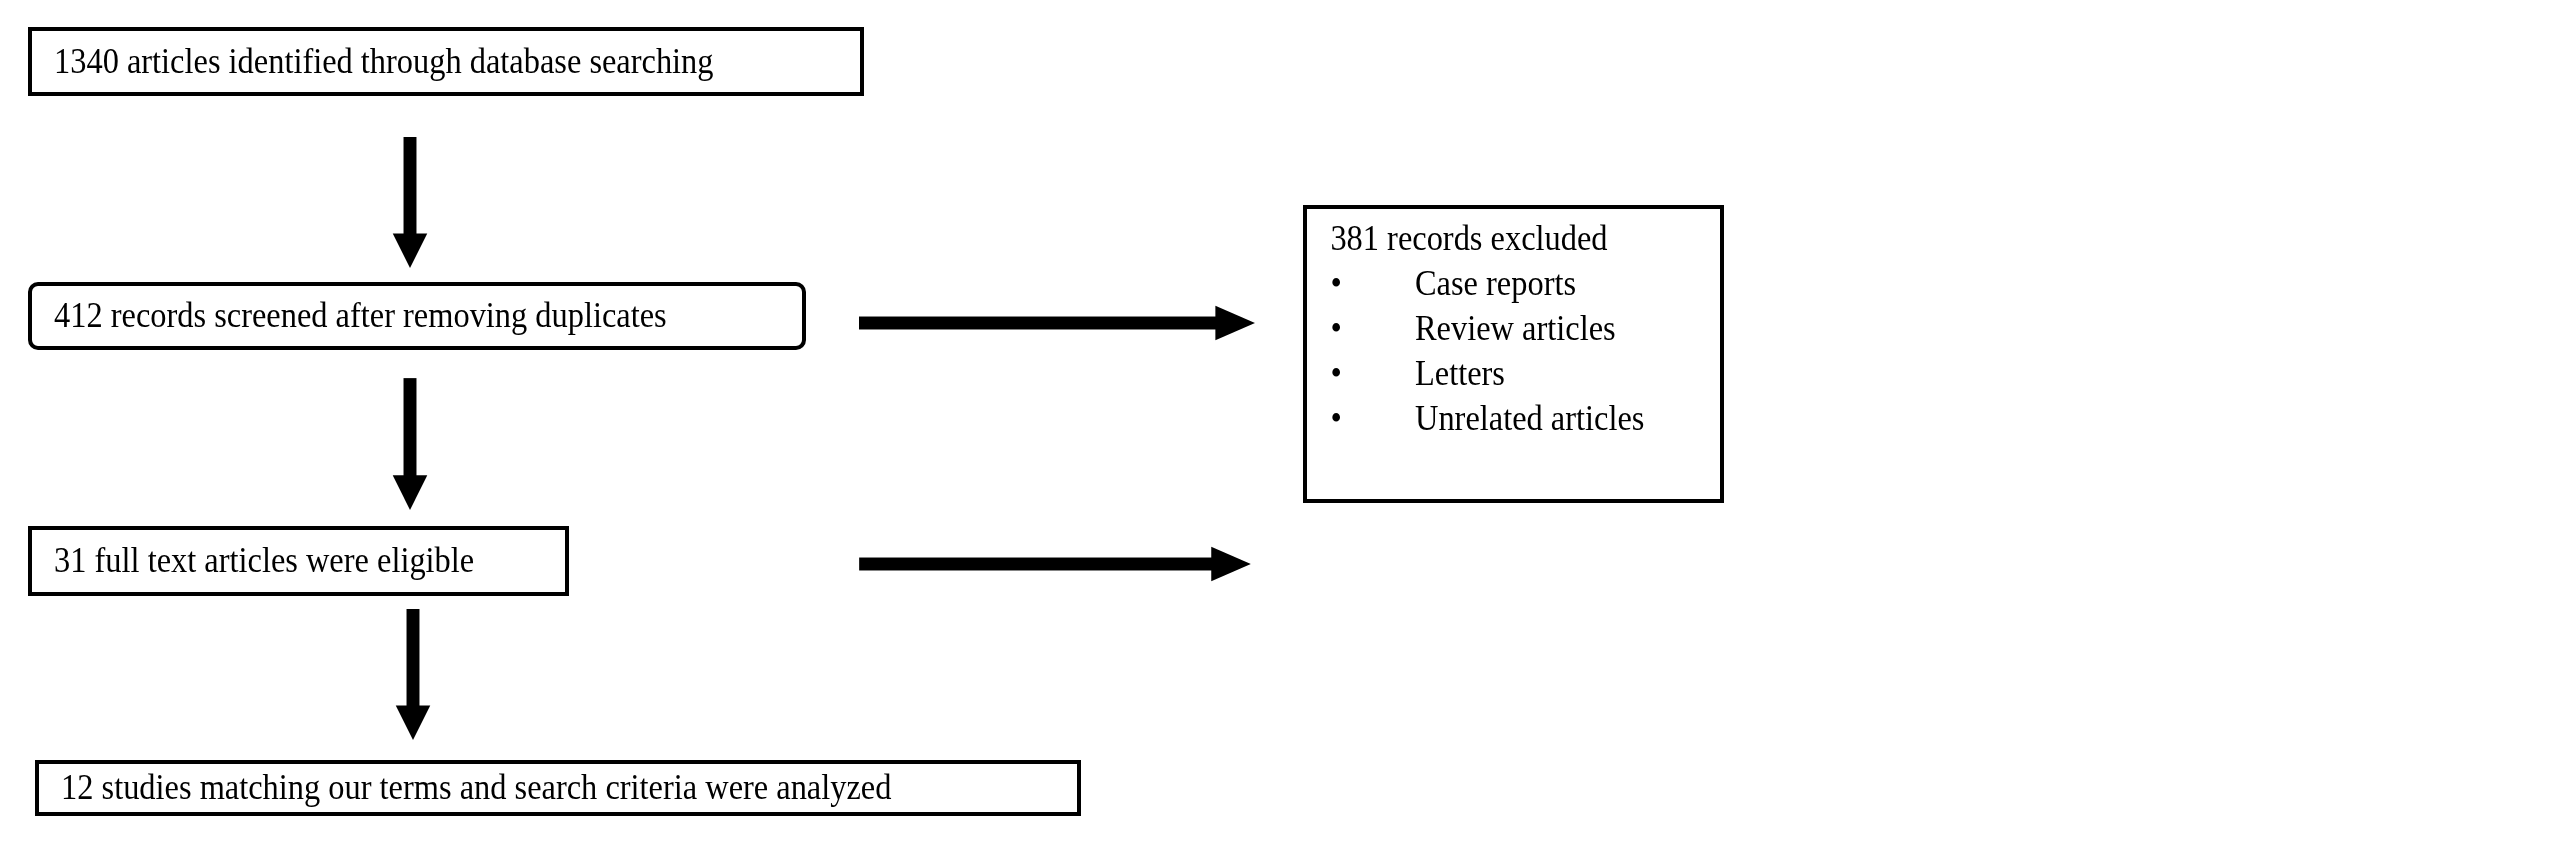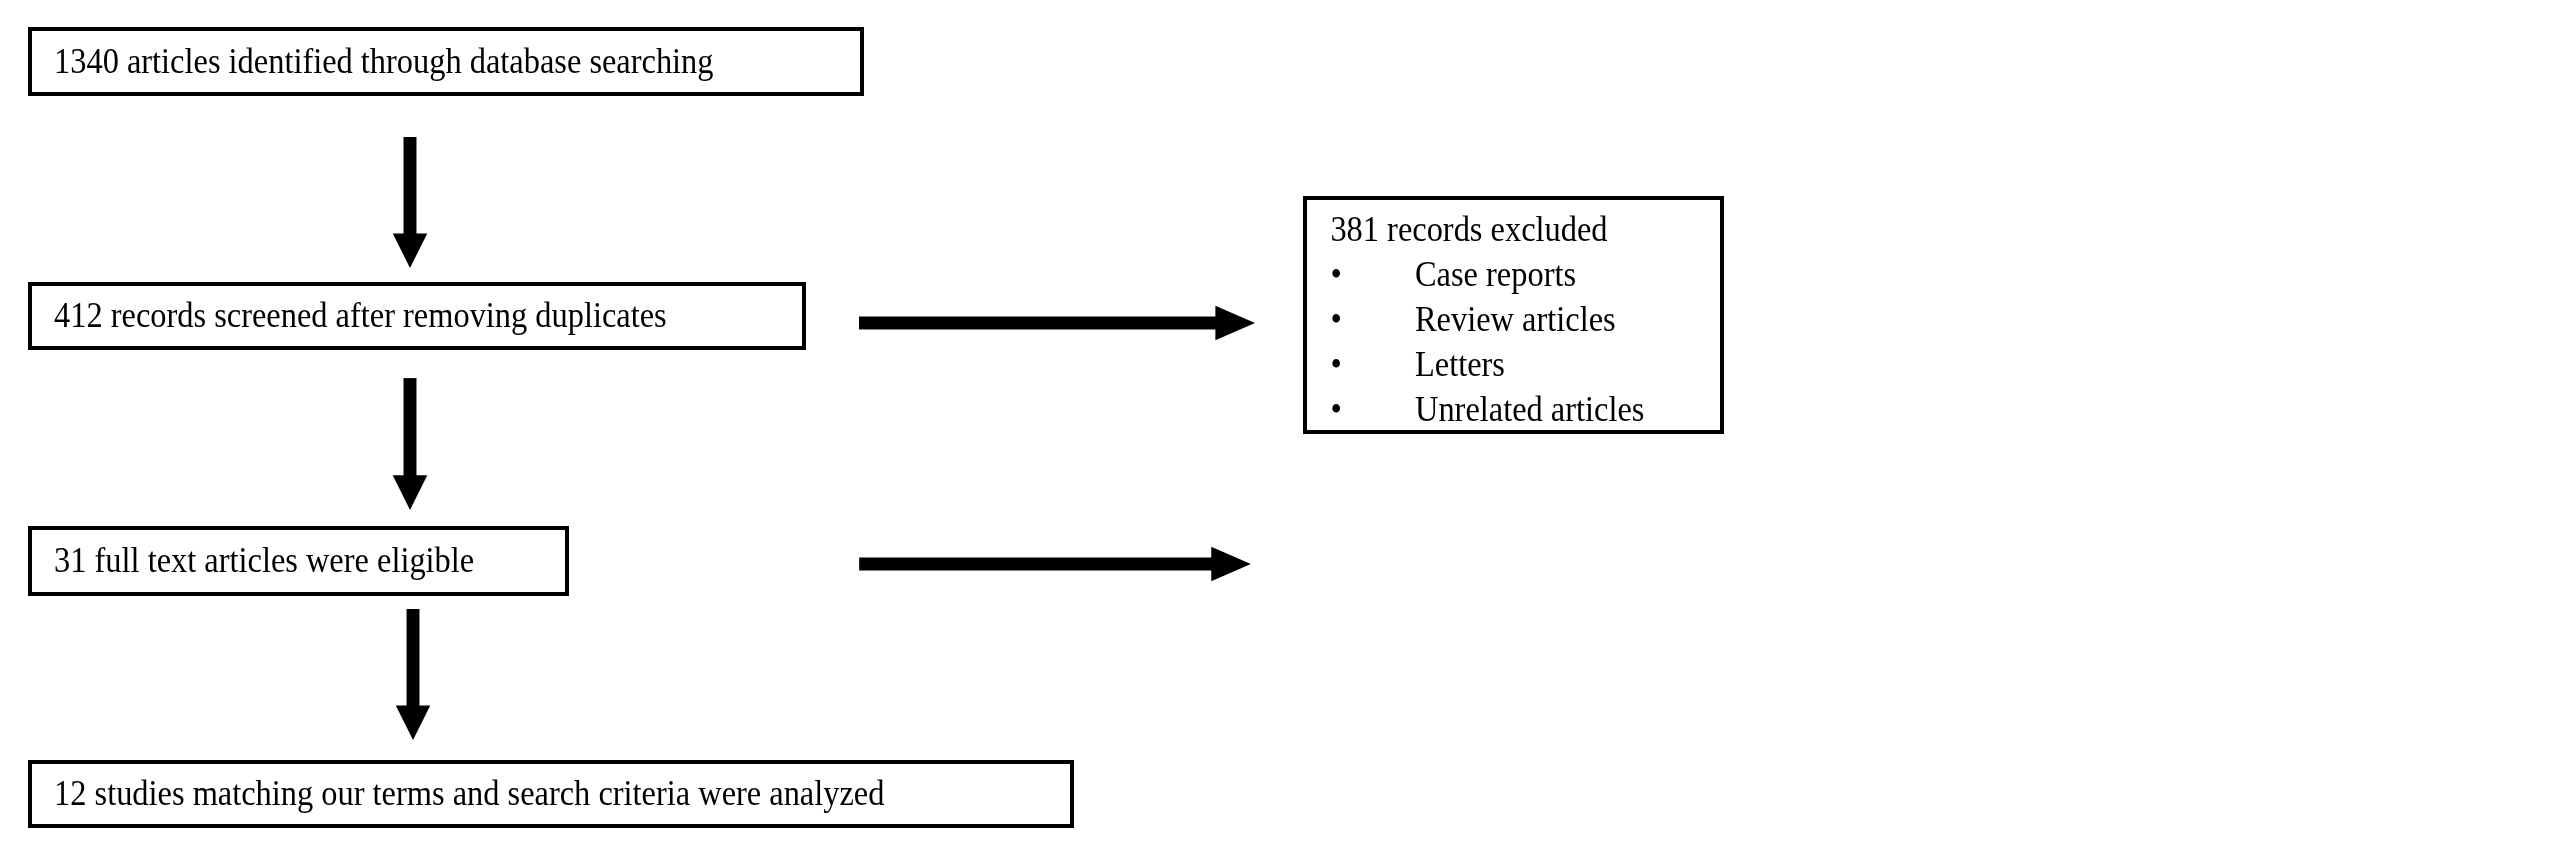--- a/index.html
+++ b/index.html
@@ -31,25 +31,25 @@
     font-size: 36px;
     line-height: 1.1;
     white-space: pre;
     padding-left: 24.5px;
     padding-right: 5.8px;
     transform: scaleX(0.9);
     transform-origin: left center;
   }
   
   #box-identified        { left: 28px;   top: 27px;   width: 836px; height: 69px;  }
-  #box-screened          { left: 28px;   top: 282px;  width: 778px; height: 68px;  }
-  #box-records-excluded  { left: 1303px; top: 196px;  width: 421px;  height: 238px; }
+  #box-screened          { left: 28px;   top: 282px;  width: 778px; height: 68px; border-radius: 10px;  }
+  #box-records-excluded  { left: 1303px; top: 205px;  width: 421px;  height: 298px; }
   #box-eligible          { left: 28px;   top: 526px;  width: 541px;  height: 70px;  }
   #box-fulltext-excluded { left: 1299px; top: 526px;  width: 1257px; height: 70px;  }
-  #box-analyzed          { left: 28px;   top: 760px; width: 1046px; height: 68px;  }
+  #box-analyzed          { left: 35px;   top: 760px; width: 1046px; height: 56px;  }
 
   .excl-content {
     padding: 7.2px 5.8px 0 26px;
     transform: scaleX(0.9);
     transform-origin: left top;
   }
   .excl-title {
     font-size: 36px;
     line-height: 45px;
     white-space: pre;

